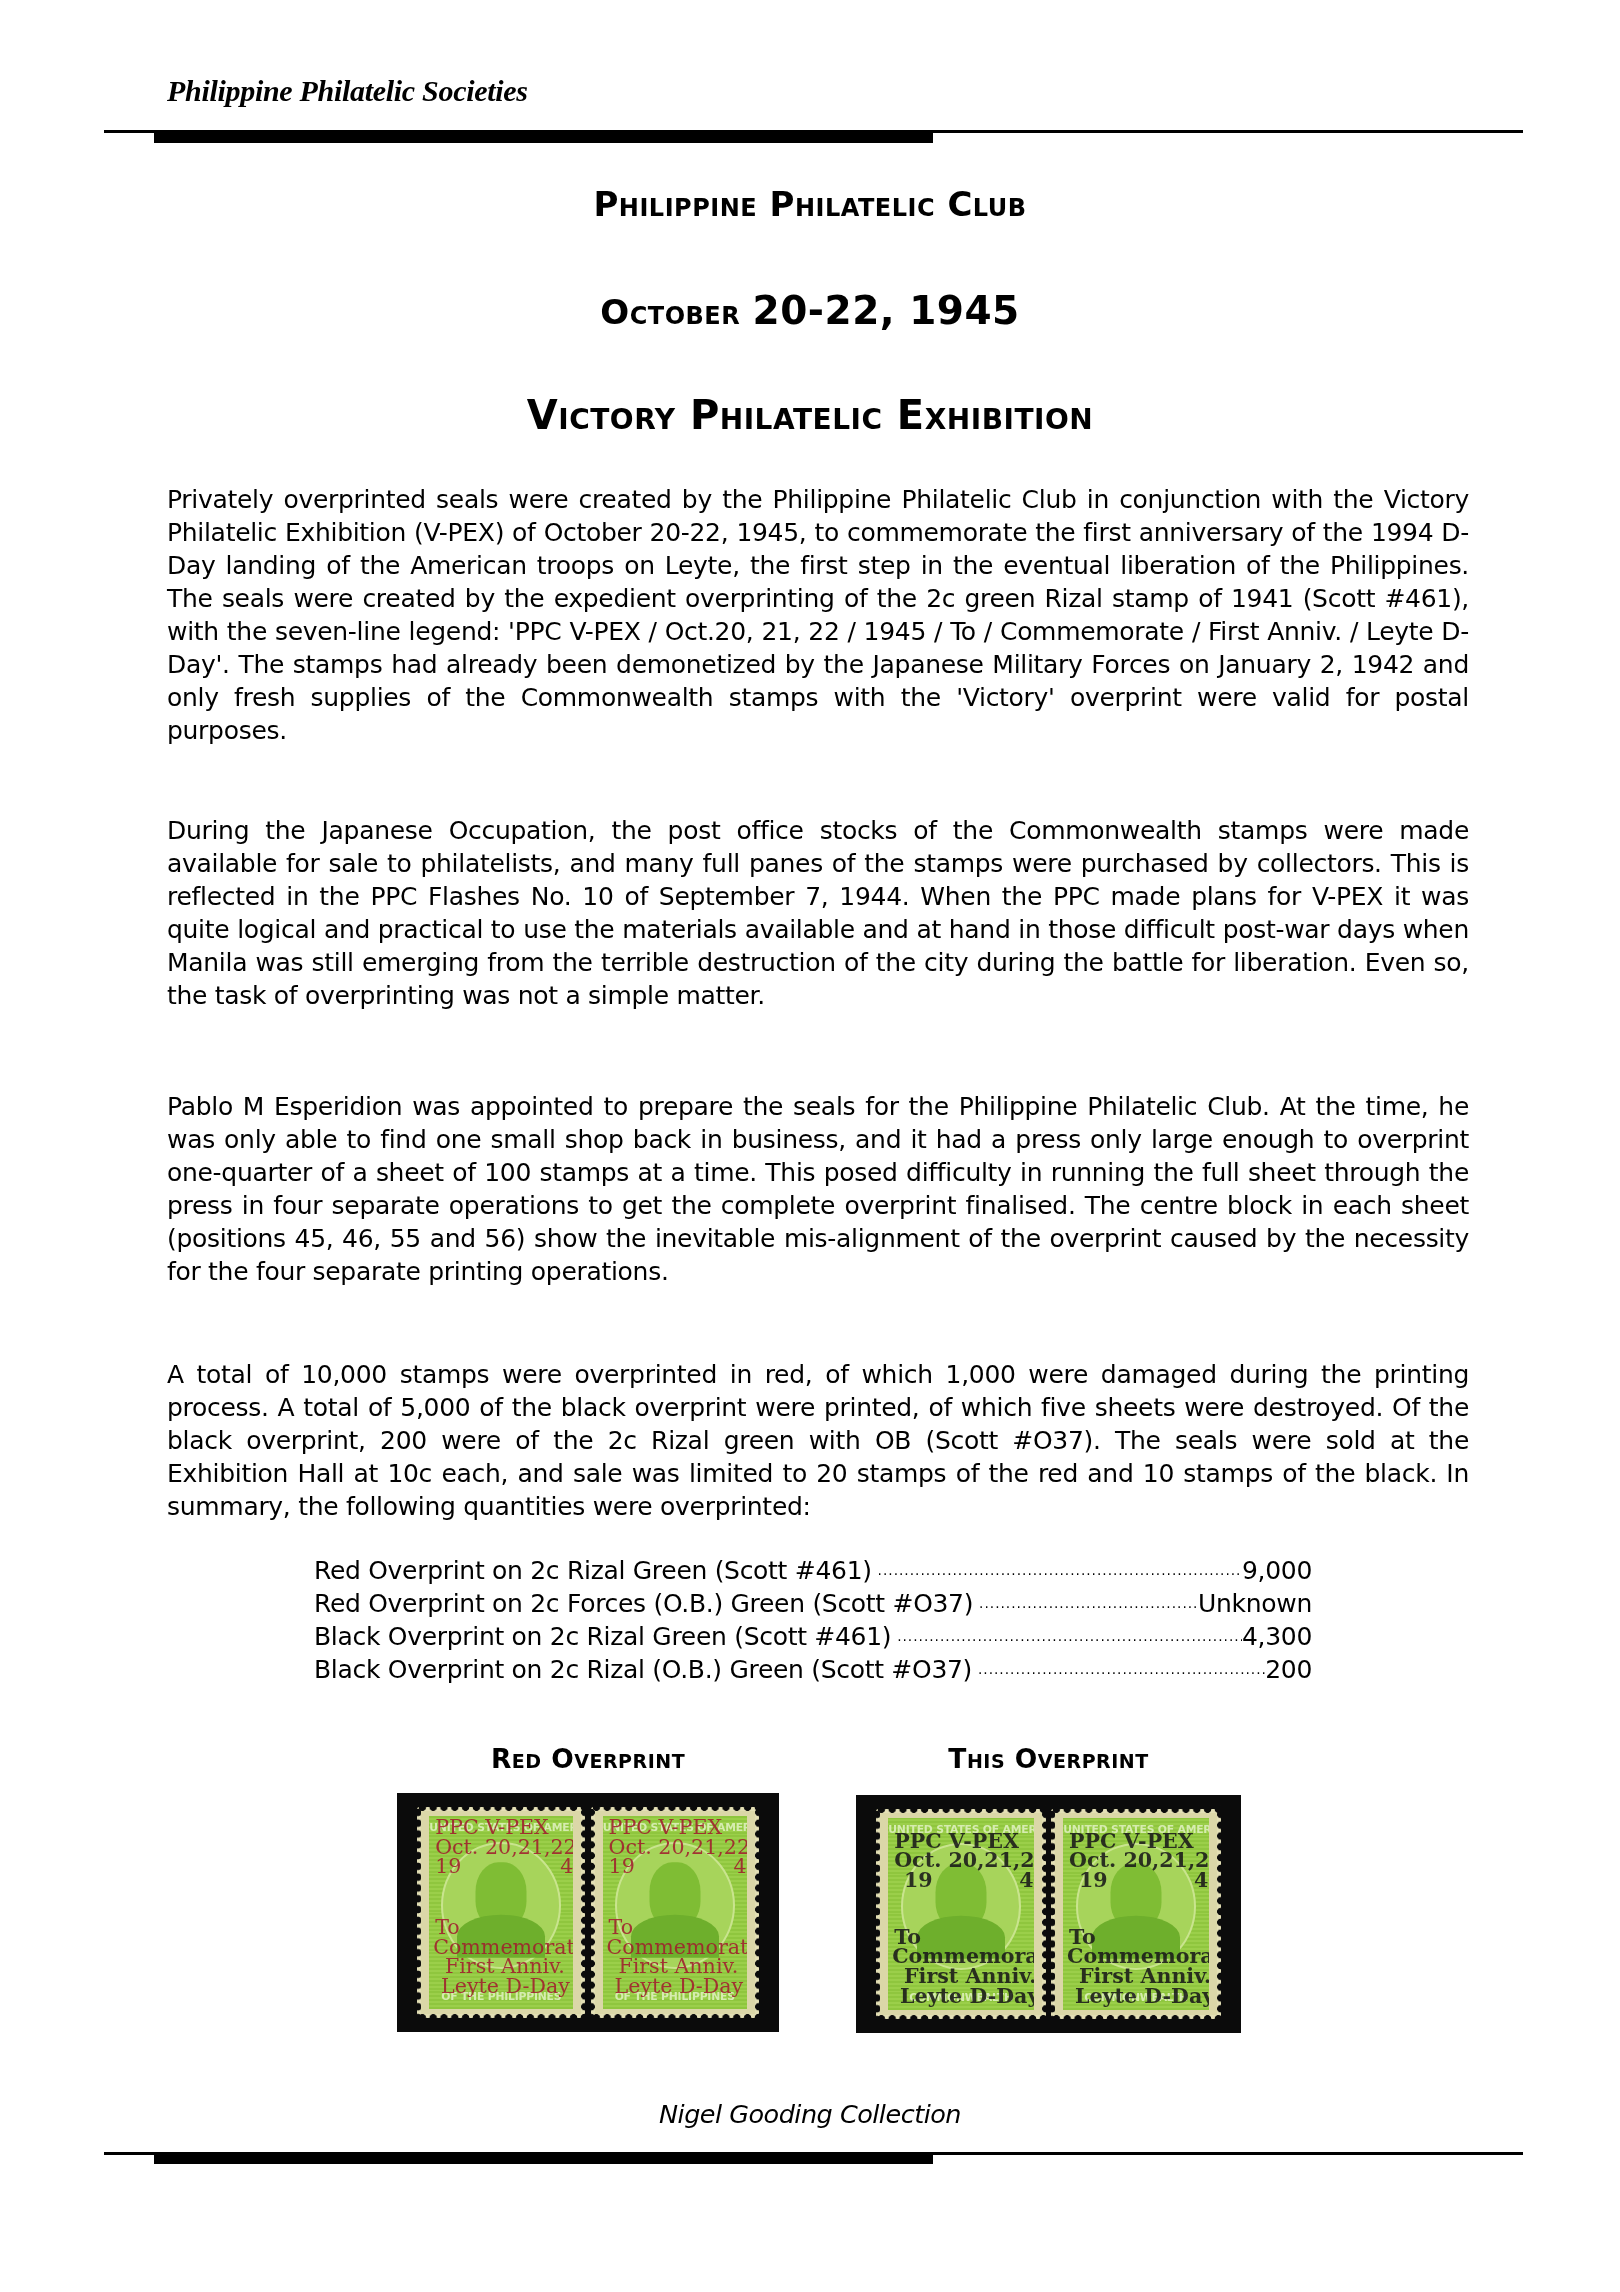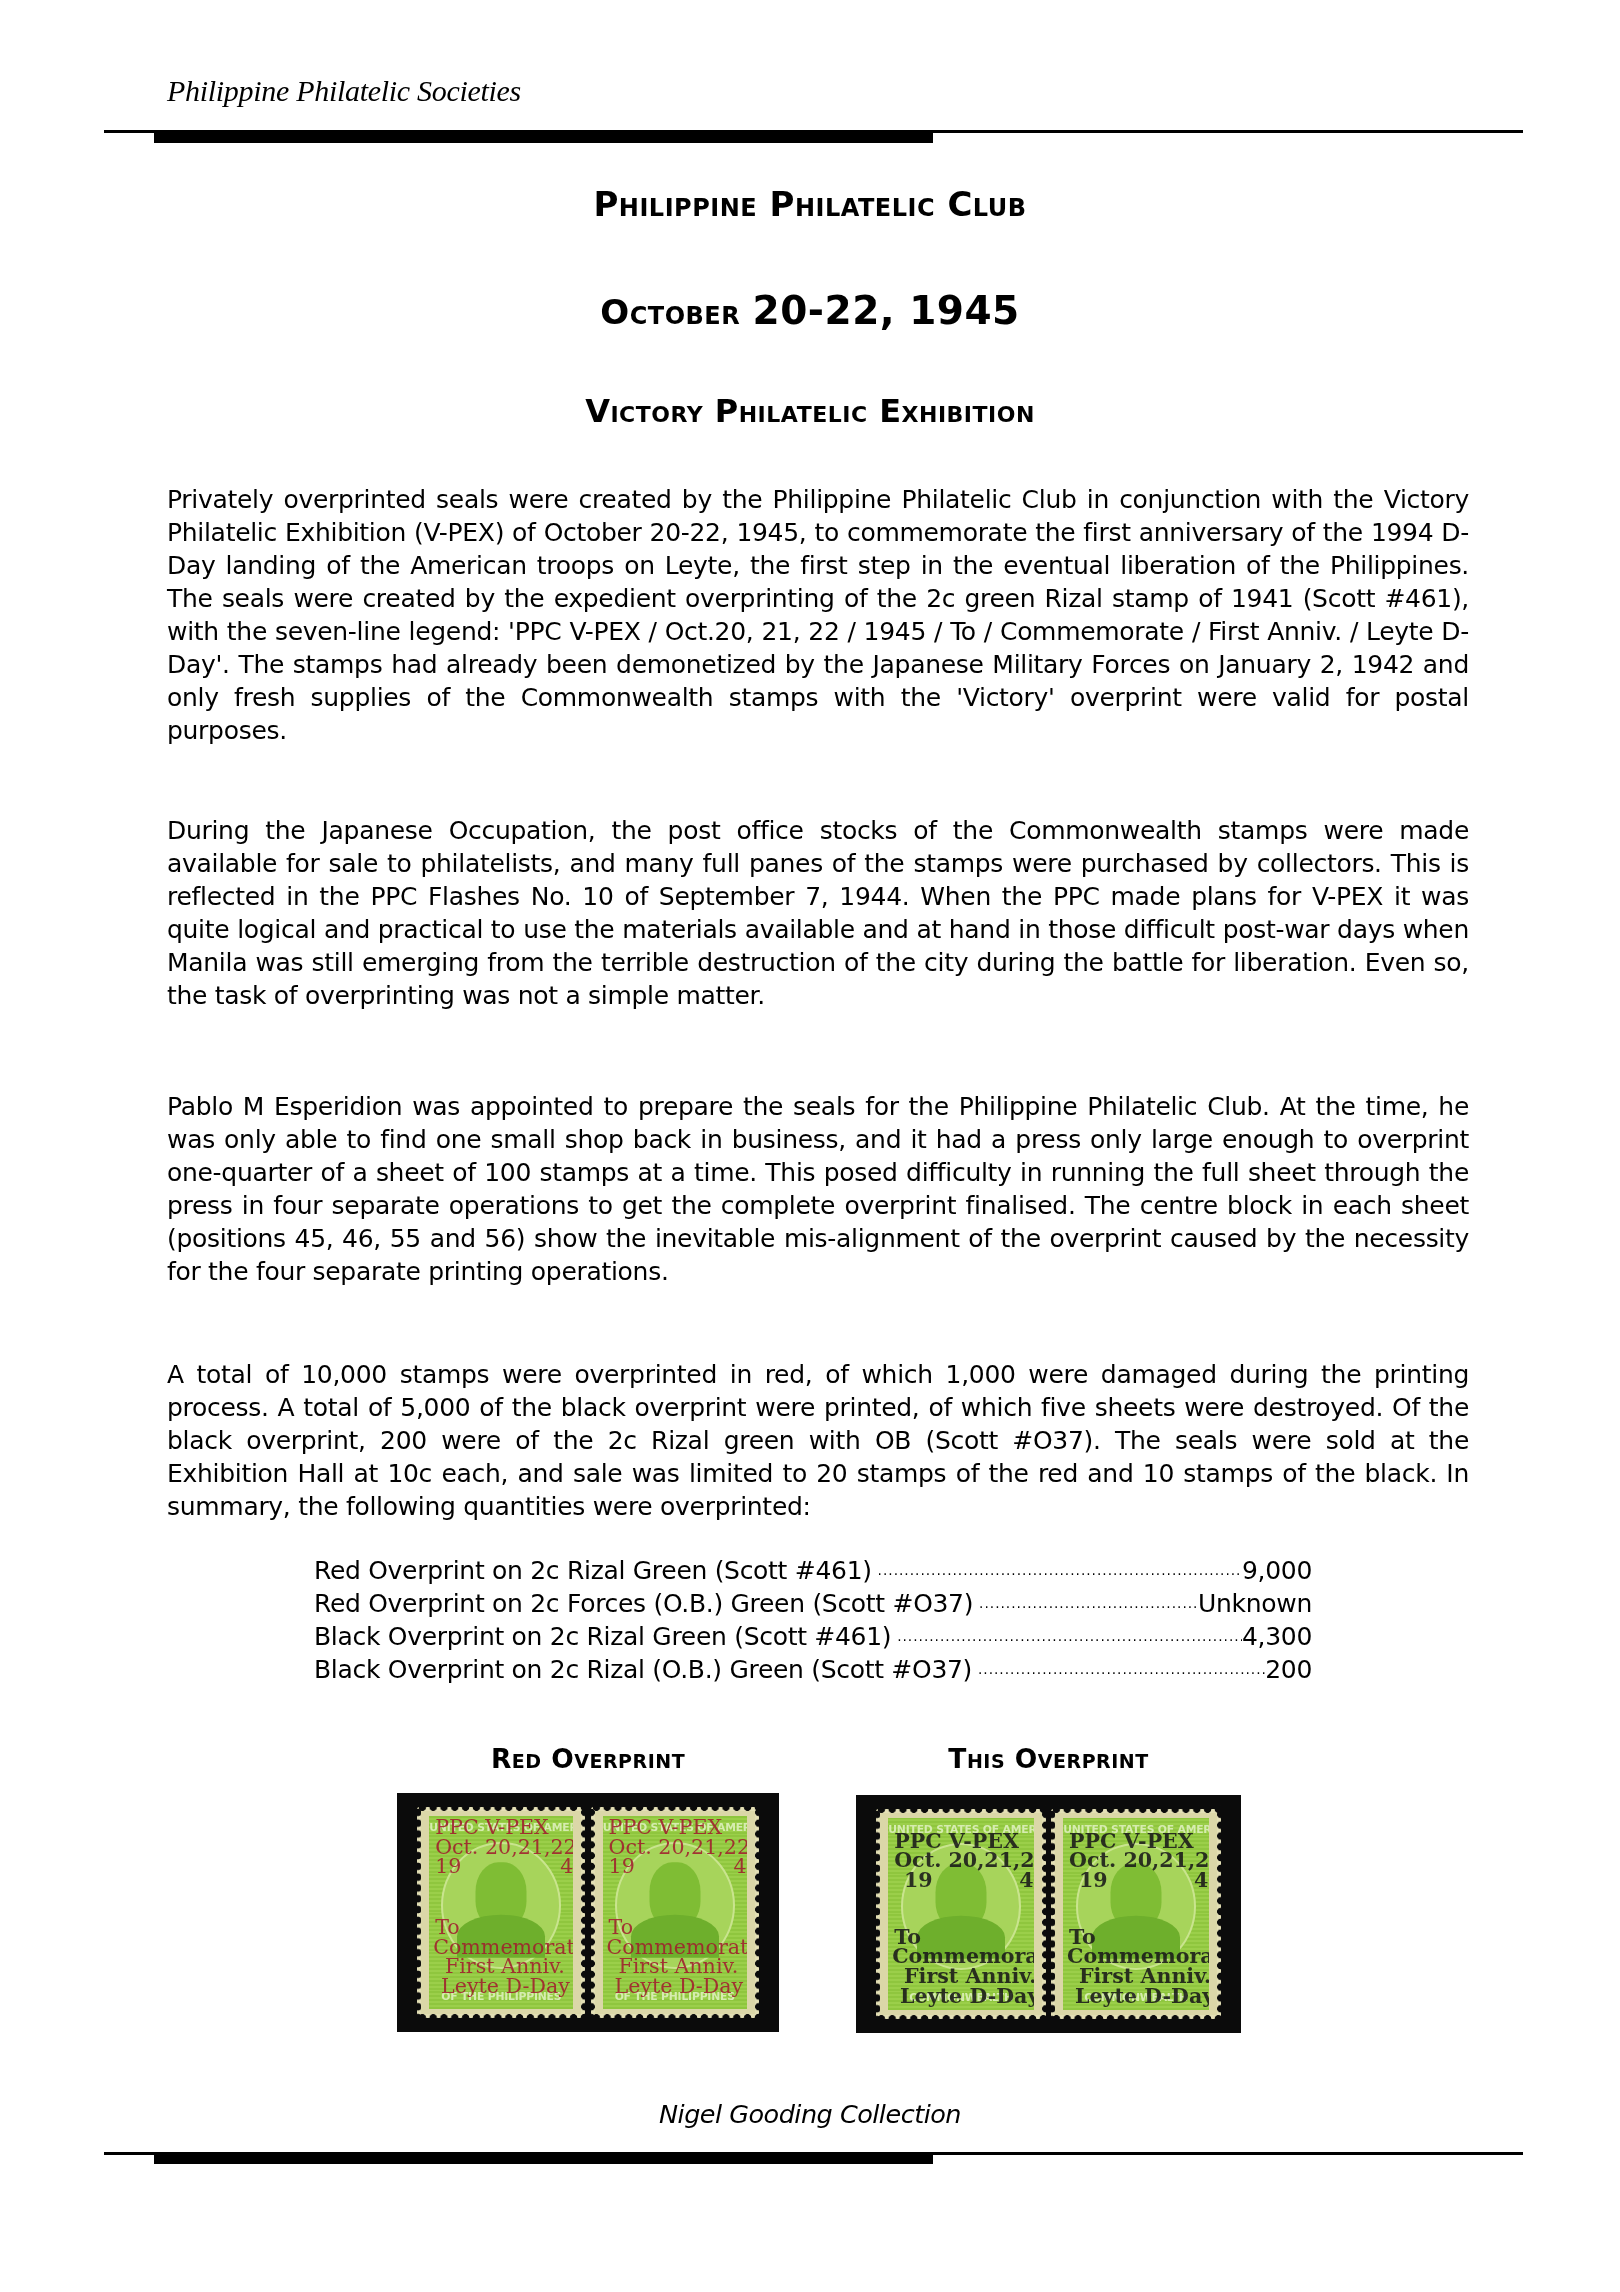--- a/index.html
+++ b/index.html
@@ -1,21 +1,21 @@
 <!DOCTYPE html>
 <html><head>
 <meta charset="utf-8">
 <style>
   html, body { margin: 0; padding: 0; background: #ffffff; }
   body { width: 1620px; height: 2293px; position: relative; overflow: hidden; color: #000; }
   .abs { position: absolute; }
 
   .running-head {
     left: 167px; top: 74px;
-    font-family: "Liberation Serif", serif; font-style: italic; font-weight: normal;
+    font-family: "Liberation Serif", serif; font-style: italic; font-weight: bold;
     font-size: 30px; letter-spacing: -0.3px;
   }
   .rule-thin { background: #000; height: 2.9px; }
   .rule-thick { background: #000; height: 9.8px; }
 
   .title {
     left: 0; width: 1620px; text-align: center;
     font-family: "DejaVu Sans", sans-serif; font-weight: bold;
     font-variant: small-caps; letter-spacing: 0.5px;
   }
@@ -111,21 +111,21 @@
 
 <div class="abs running-head">Philippine Philatelic Societies</div>
 <div class="abs rule-thin" style="left:104px; top:130px; width:1419px;"></div>
 <div class="abs rule-thick" style="left:154px; top:133px; width:779px;"></div>
 
 <div class="abs title" style="top:184px; font-size:34px;">Philippine Philatelic Club</div>
 <div class="abs title" style="top:288px; font-size:34px;">
   <span>October</span>
   <span style="font-size:39px; font-variant:normal;">20-22, 1945</span>
 </div>
-<div class="abs title" style="top:392px; font-size:32px;">Victory Philatelic Exhibition</div>
+<div class="abs title" style="top:392px; font-size:40px;">Victory Philatelic Exhibition</div>
 
 <p class="abs body-text" style="top:483px; margin:0;">Privately overprinted seals were created by the Philippine Philatelic Club in conjunction with the Victory Philatelic Exhibition (V-PEX) of October 20-22, 1945, to commemorate the first anniversary of the 1994 D-Day landing of the American troops on Leyte, the first step in the eventual liberation of the Philippines. The seals were created by the expedient overprinting of the 2c green Rizal stamp of 1941 (Scott #461), with the seven-line legend: 'PPC V-PEX / Oct.20, 21, 22 / 1945 / To / Commemorate / First Anniv. / Leyte D-Day'. The stamps had already been demonetized by the Japanese Military Forces on January 2, 1942 and only fresh supplies of the Commonwealth stamps with the 'Victory' overprint were valid for postal purposes.</p>
 <p class="abs body-text" style="top:814px; margin:0;">During the Japanese Occupation, the post office stocks of the Commonwealth stamps were made available for sale to philatelists, and many full panes of the stamps were purchased by collectors. This is reflected in the PPC Flashes No. 10 of September 7, 1944. When the PPC made plans for V-PEX it was quite logical and practical to use the materials available and at hand in those difficult post-war days when Manila was still emerging from the terrible destruction of the city during the battle for liberation. Even so, the task of overprinting was not a simple matter.</p>
 <p class="abs body-text" style="top:1090px; margin:0;">Pablo M Esperidion was appointed to prepare the seals for the Philippine Philatelic Club. At the time, he was only able to find one small shop back in business, and it had a press only large enough to overprint one-quarter of a sheet of 100 stamps at a time. This posed difficulty in running the full sheet through the press in four separate operations to get the complete overprint finalised. The centre block in each sheet (positions 45, 46, 55 and 56) show the inevitable mis-alignment of the overprint caused by the necessity for the four separate printing operations.</p>
 <p class="abs body-text" style="top:1358px; margin:0;">A total of 10,000 stamps were overprinted in red, of which 1,000 were damaged during the printing process. A total of 5,000 of the black overprint were printed, of which five sheets were destroyed. Of the black overprint, 200 were of the 2c Rizal green with OB (Scott #O37). The seals were sold at the Exhibition Hall at 10c each, and sale was limited to 20 stamps of the red and 10 stamps of the black. In summary, the following quantities were overprinted:</p>
 
 <div class="abs summary" style="top:1554px;">
   <div class="summary-row">
     <span>Red Overprint on 2c Rizal Green (Scott #461)</span>
     <span class="leader"></span>

